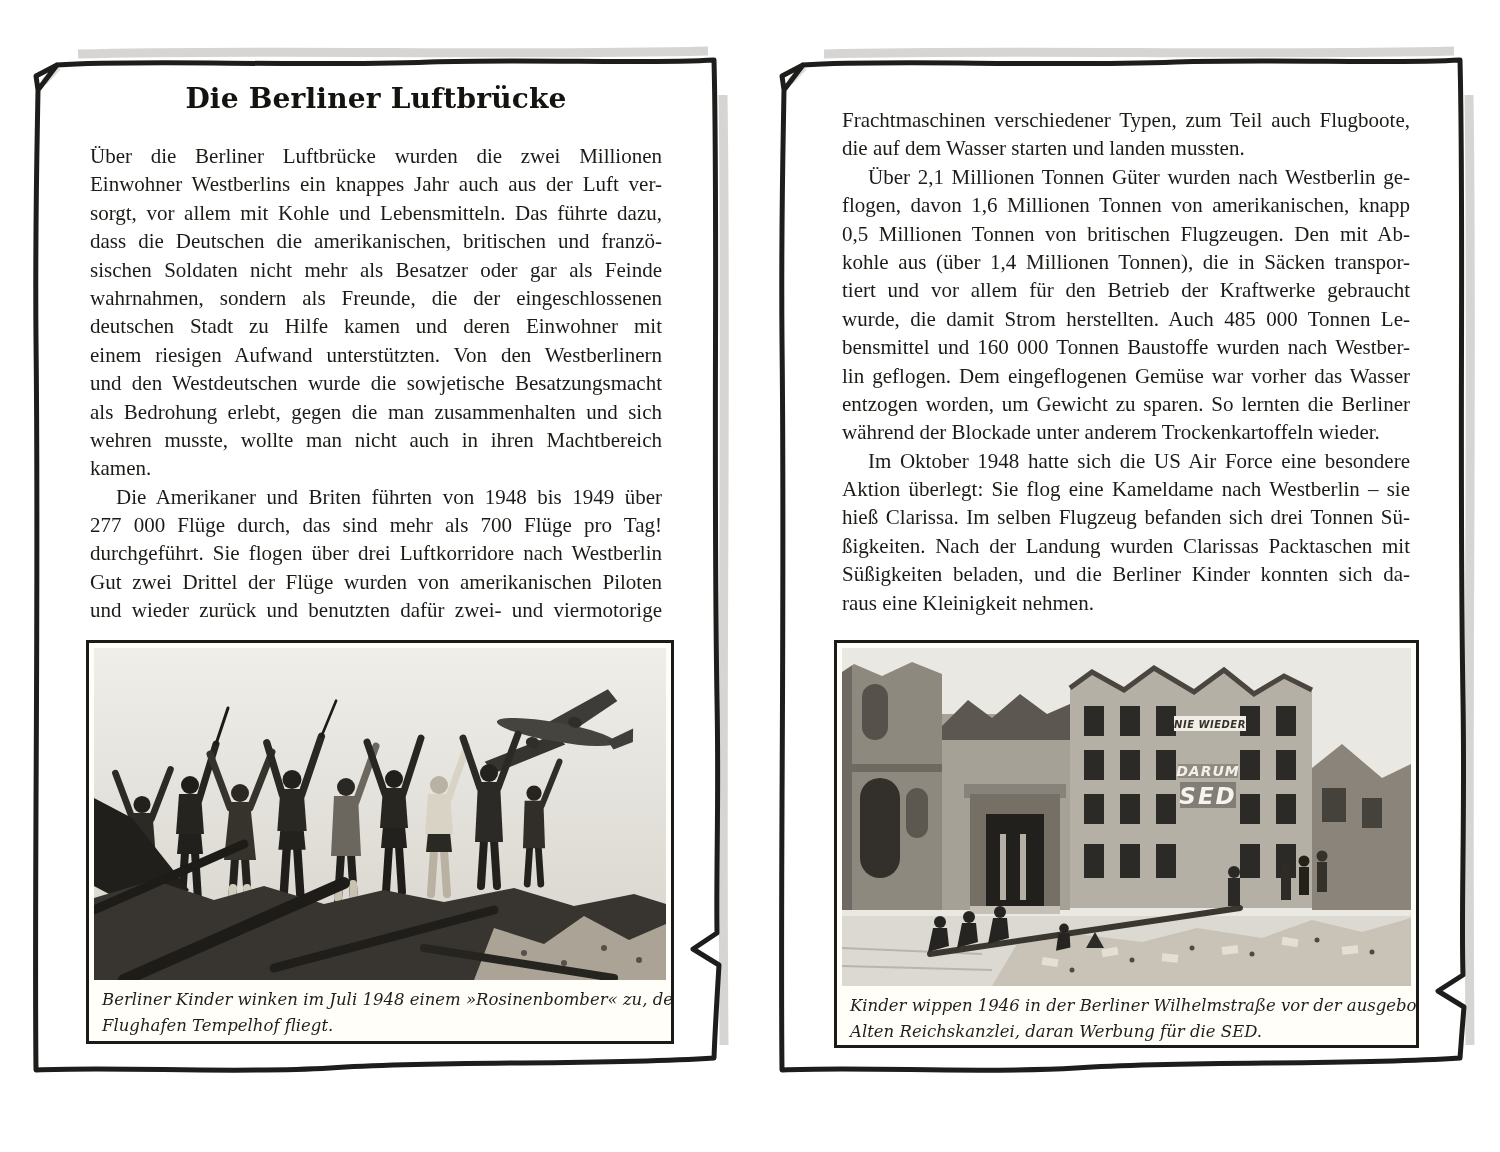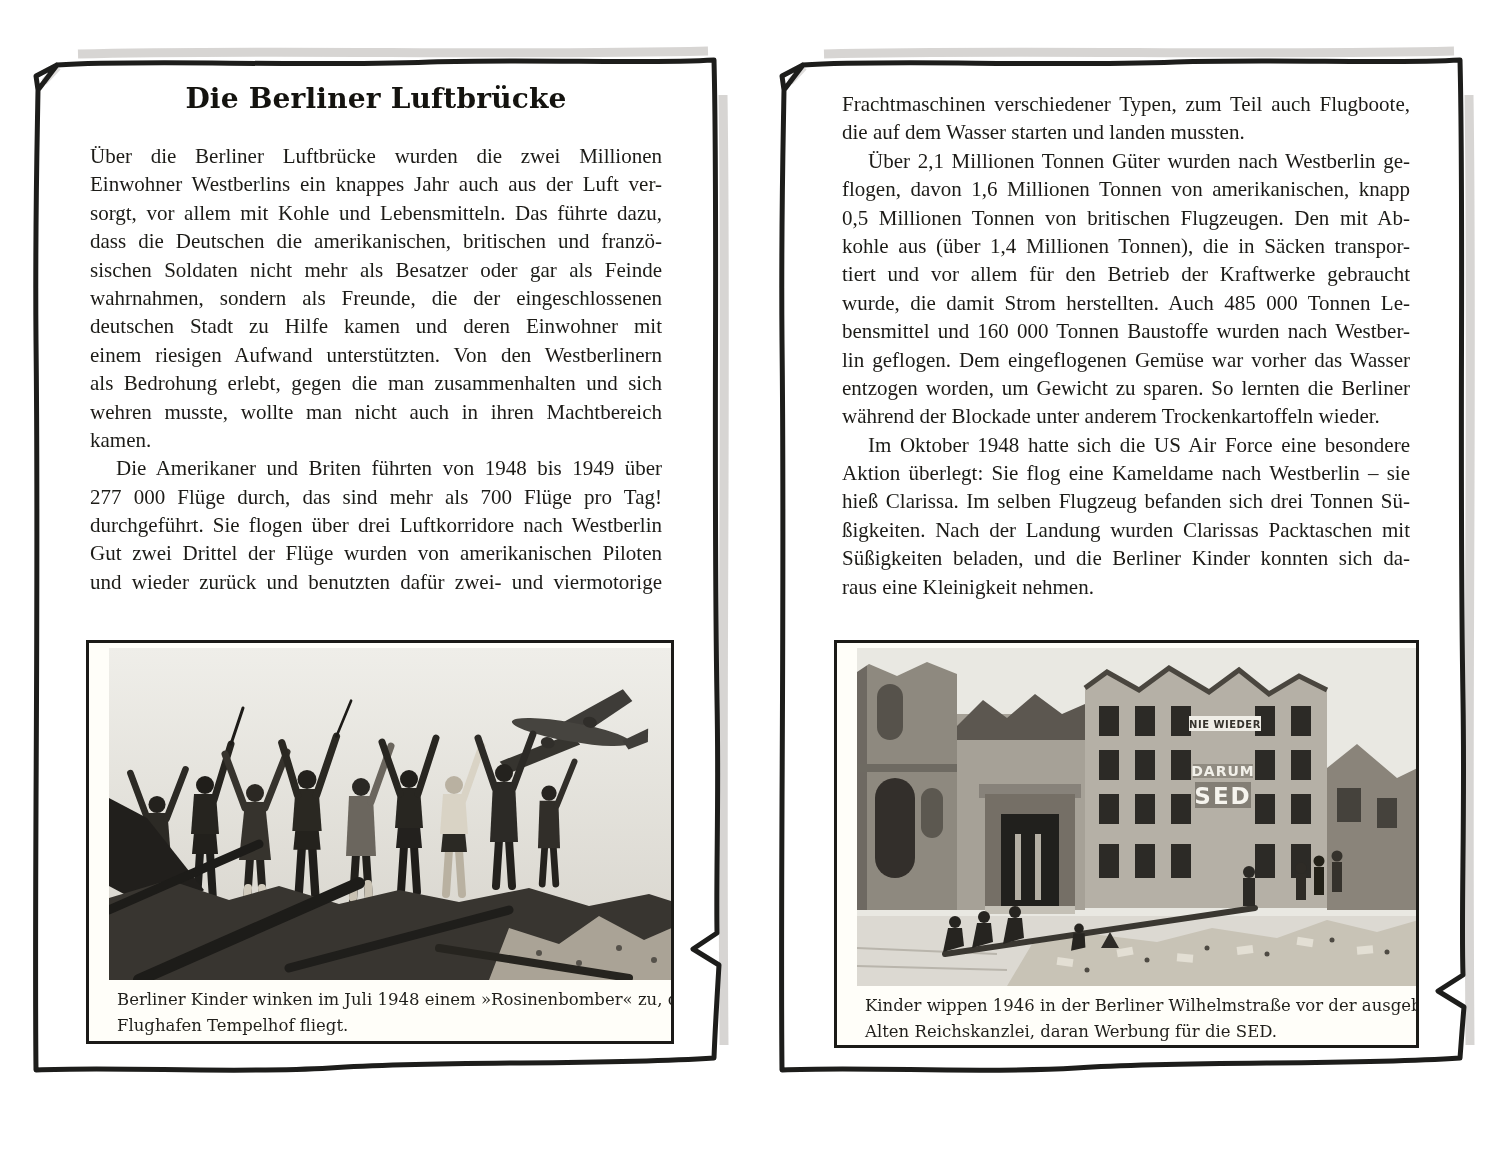--- a/index.html
+++ b/index.html
@@ -3,28 +3,28 @@
 <meta charset="utf-8">
 <style>
   html,body{margin:0;padding:0;background:#ffffff;}
   #stage{position:relative;width:1500px;height:1152px;background:#ffffff;overflow:hidden;
          font-family:"Liberation Serif",serif;color:#1d1c18;}
   .page{position:absolute;}
   .pageborder{position:absolute;left:0;top:0;pointer-events:none;}
   .content{position:absolute;}
   h1.ptitle{margin:0 0 28px 0;text-align:center;font-family:"DejaVu Serif",serif;
             font-weight:700;font-size:28px;line-height:30px;color:#14130f;letter-spacing:.2px;}
-  .bodytext{font-size:21px;color:#1c1b17;}
+  .bodytext{font-size:21px;color:#1c1b17;margin-top:16px;}
   .para{margin:0;}
   .tline{height:28.4px;line-height:28.4px;text-align:justify;text-align-last:justify;
          white-space:normal;overflow:visible;}
   .tline.last{text-align-last:left;}
   .para.indent .tline:first-child{text-indent:26px;}
   .photoframe{position:absolute;background:#fffef9;border:3px solid #1b1a17;
-              padding:5px 5px 0 20px;box-sizing:border-box;overflow:hidden;}
+              padding:5px 5px 0 5px;box-sizing:border-box;overflow:hidden;font-style:italic;}
   .photoframe svg{display:block;}
   figcaption{font-family:"DejaVu Serif",serif;font-size:16.5px;color:#201f1b;
              padding:7px 4px 0 8px;}
   .capline{line-height:26px;white-space:nowrap;}
 </style>
 </head>
 <body>
 
 <div id="stage">
 
@@ -49,20 +49,21 @@
       <div class="bodytext">
           <div class="para">
             <div class="tline">Über die Berliner Luftbrücke wurden die zwei Millionen</div>
             <div class="tline">Einwohner Westberlins ein knappes Jahr auch aus der Luft ver-</div>
             <div class="tline">sorgt, vor allem mit Kohle und Lebensmitteln. Das führte dazu,</div>
             <div class="tline">dass die Deutschen die amerikanischen, britischen und franzö-</div>
             <div class="tline">sischen Soldaten nicht mehr als Besatzer oder gar als Feinde</div>
             <div class="tline">wahrnahmen, sondern als Freunde, die der eingeschlossenen</div>
             <div class="tline">deutschen Stadt zu Hilfe kamen und deren Einwohner mit</div>
             <div class="tline">einem riesigen Aufwand unterstützten. Von den Westberlinern</div>
+            <div class="tline">und den Westdeutschen wurde die sowjetische Besatzungsmacht</div>
             <div class="tline">als Bedrohung erlebt, gegen die man zusammenhalten und sich</div>
             <div class="tline">wehren musste, wollte man nicht auch in ihren Machtbereich</div>
             <div class="tline last">kamen.</div>
           </div>
           <div class="para indent">
             <div class="tline">Die Amerikaner und Briten führten von 1948 bis 1949 über</div>
             <div class="tline">277 000 Flüge durch, das sind mehr als 700 Flüge pro Tag!</div>
             <div class="tline">durchgeführt. Sie flogen über drei Luftkorridore nach Westberlin</div>
             <div class="tline">Gut zwei Drittel der Flüge wurden von amerikanischen Piloten</div>
             <div class="tline">und wieder zurück und benutzten dafür zwei- und viermotorige</div>

